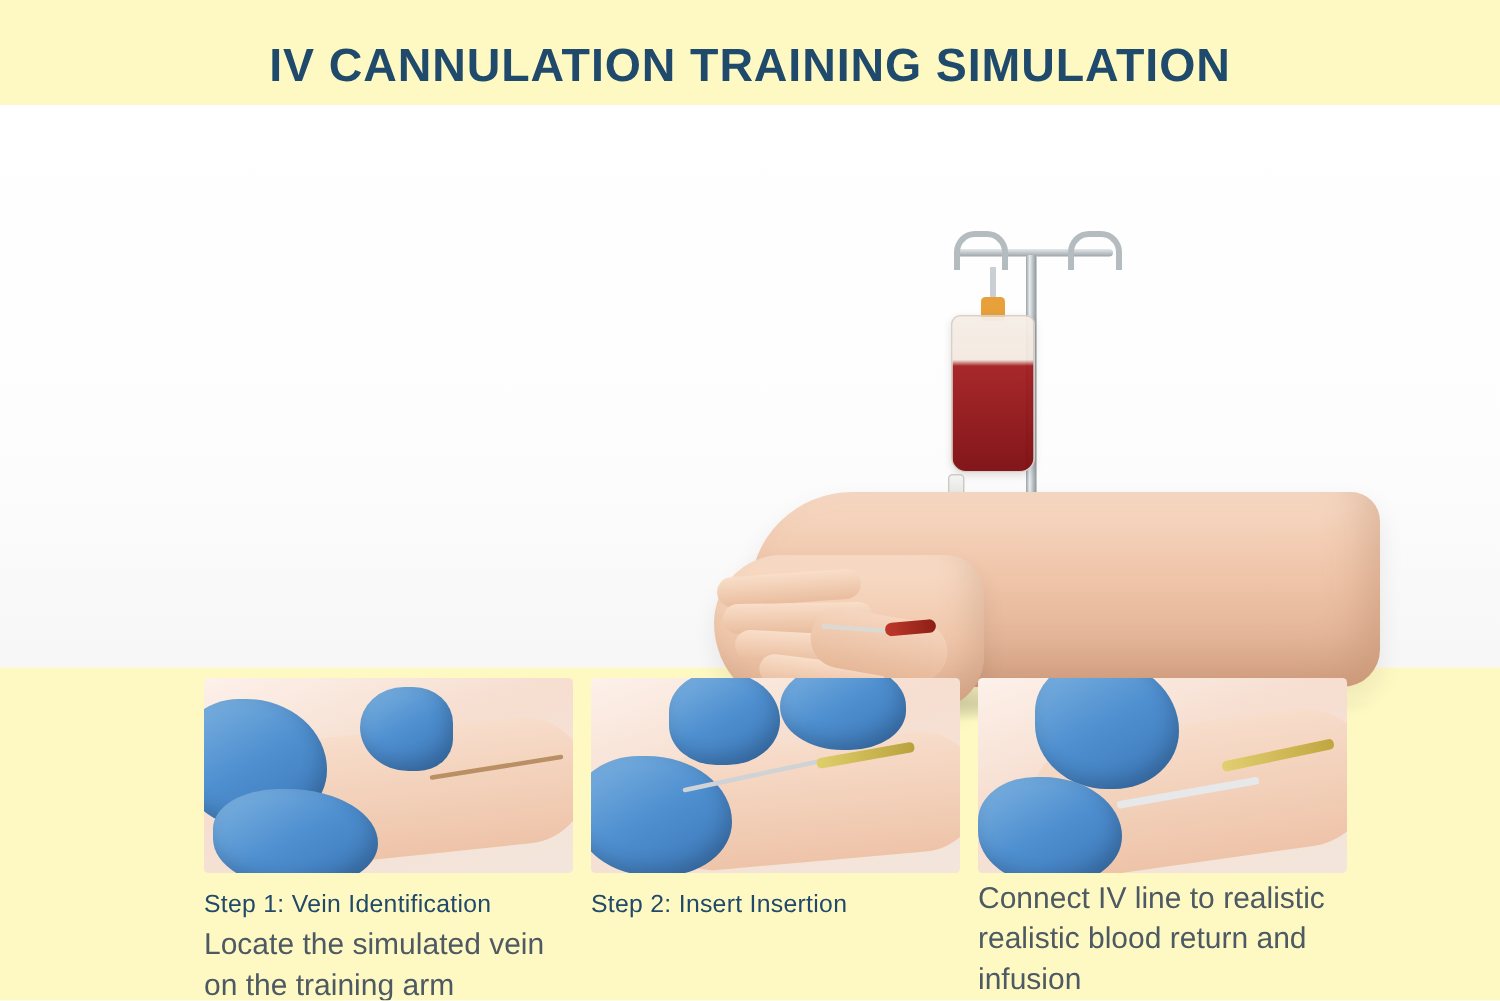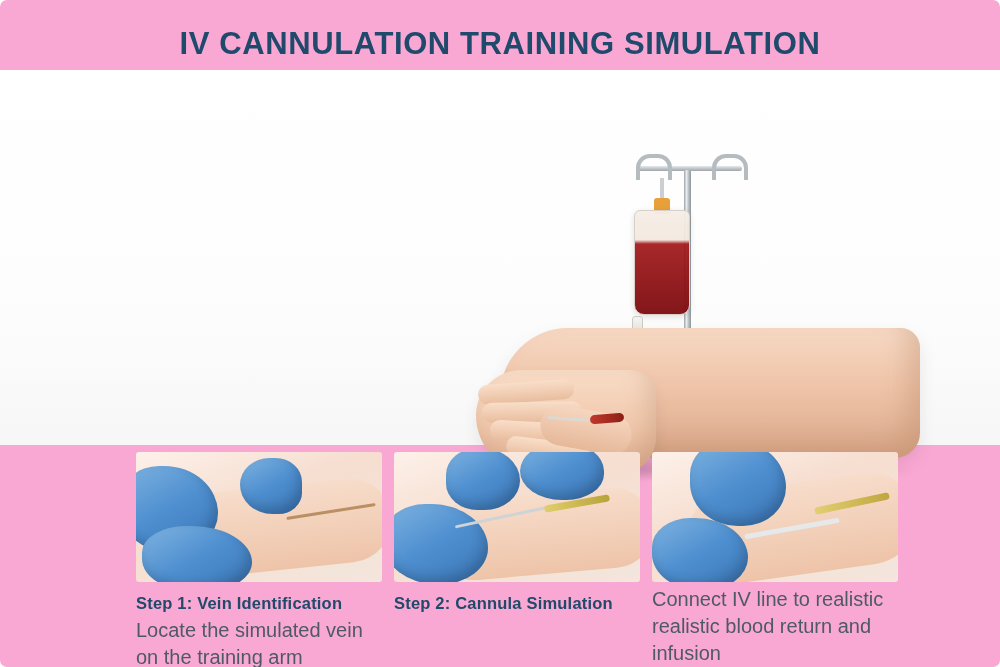--- a/index.html
+++ b/index.html
@@ -6,23 +6,22 @@
   html, body {
     margin: 0; padding: 0;
     width: 1000px; height: 667px;
     background: #ffffff;
     font-family: "Liberation Sans", sans-serif;
     overflow: hidden;
   }
   #page {
     position: relative;
     width: 1000px; height: 667px;
-    background: #f9a8d4;
+    background: #fef9c3;
     overflow: hidden;
-    border-radius: 7px;
   }
 
   
   #title {
     position: absolute;
     top: 26px; left: 0; width: 100%;
     text-align: center;
     font-size: 31px;
     font-weight: bold;
     letter-spacing: 0.6px;
@@ -243,21 +242,21 @@
     border-radius: 2px;
   }
   .cath {
     position: absolute;
     height: 7px;
     border-radius: 3px;
   }
   .step-title {
     margin-top: 12px;
     font-size: 16.5px;
-    font-weight: bold;
+    font-weight: normal;
     color: #20496a;
     letter-spacing: .2px;
   }
   .step-desc {
     margin-top: 4px;
     font-size: 20px;
     line-height: 1.35;
     color: #4e5a63;
     max-width: 235px;
   }
@@ -320,21 +319,21 @@
 
     <div class="step">
       <div class="step-photo">
         <div class="skin" style="left:40px; top:42px; width:220px; height:80px; transform:rotate(-5deg);"></div>
         <div class="glove" style="left:-10px; top:52px; width:104px; height:80px;"></div>
         <div class="glove" style="left:52px; top:-4px; width:74px; height:62px; border-radius:45% 55% 50% 45%;"></div>
         <div class="glove" style="left:126px; top:-10px; width:84px; height:58px; border-radius:50% 50% 45% 50%;"></div>
         <div class="needle" style="left:60px; top:62px; width:110px; transform:rotate(-12deg);"></div>
         <div class="cath" style="left:150px; top:48px; width:66px; background:linear-gradient(90deg,#dfcf6a,#b9a23c); transform:rotate(-10deg);"></div>
       </div>
-      <div class="step-title">Step 2:  Cannula Simulation</div>
+      <div class="step-title">Step 2:  Insert Insertion</div>
     </div>
 
     <div class="step">
       <div class="step-photo">
         <div class="skin" style="left:34px; top:30px; width:230px; height:92px; transform:rotate(-8deg);"></div>
         <div class="glove" style="left:38px; top:-12px; width:96px; height:86px;"></div>
         <div class="glove" style="left:0px; top:66px; width:96px; height:72px;"></div>
         <div class="needle" style="left:92px; top:74px; width:96px; transform:rotate(-10deg); height:5px; background:#e6e8ea;"></div>
         <div class="cath" style="left:162px; top:48px; width:76px; background:linear-gradient(90deg,#e2cf72,#c0a63f); transform:rotate(-12deg);"></div>
       </div>

